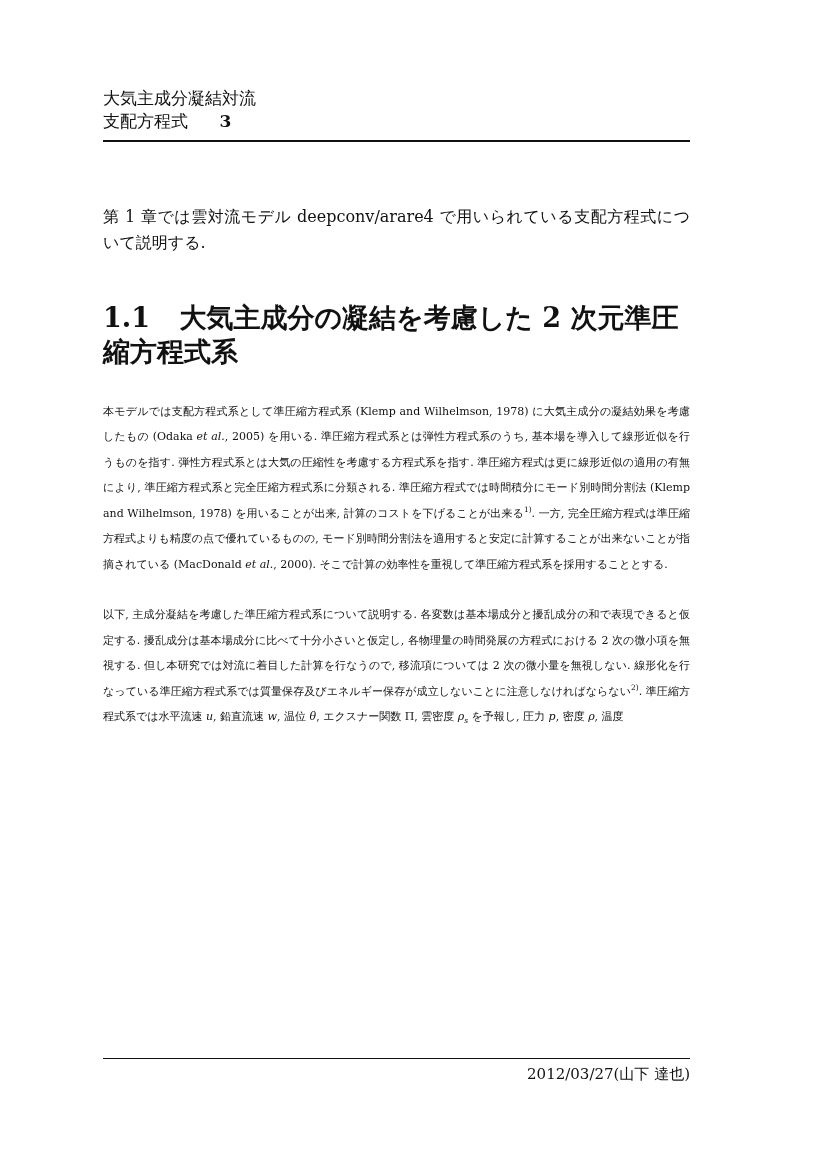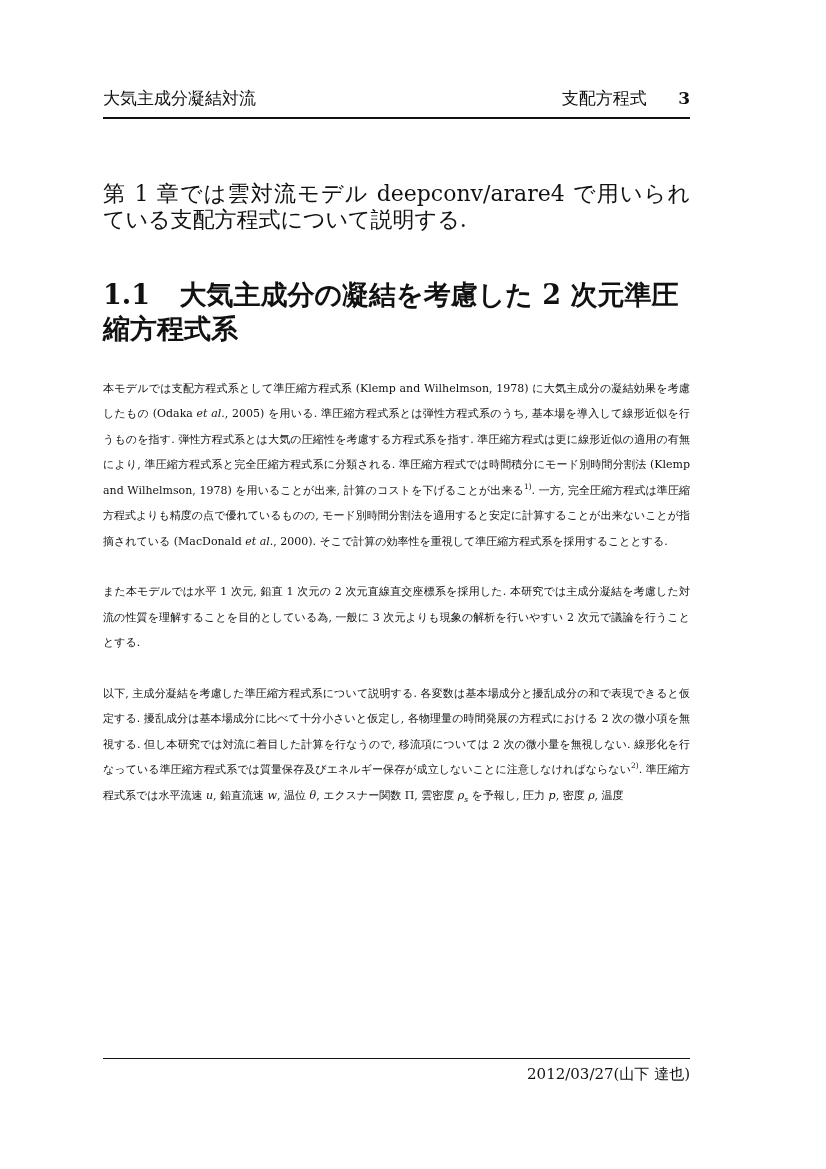--- a/index.html
+++ b/index.html
@@ -18,34 +18,35 @@
     top: 87px;
     width: 587px;
   }
   .running-header {
     display: flex;
     justify-content: space-between;
     align-items: baseline;
     font-size: 17px;
     padding-bottom: 7px;
     border-bottom: 2px solid #111111;
+    flex-direction: column;
   }
   .header-right { white-space: nowrap; }
   .header-right .pageno { font-weight: bold; margin-left: 26px; }
   .chapter-heading {
     margin: 94px 0 0 0;
     font-size: 38px;
     font-weight: bold;
     line-height: 1.2;
     letter-spacing: 0.5px;
   }
   .chapter-title-text { margin-left: 30px; }
   .intro {
     margin: 62px 0 14px 0;
-    font-size: 22px;
+    font-size: 16px;
     line-height: 25.5px;
     text-align: justify;
   }
   .section-heading {
     margin: 46px 0 0 0;
     font-size: 27px;
     font-weight: bold;
     line-height: 1.25;
   }
   .section-title-text { margin-left: 20px; }
@@ -86,21 +87,20 @@
 
 
     <p class="intro">第 1 章では雲対流モデル deepconv/arare4 で用いられている支配方程式について説明する.</p>
 
     <h2 class="section-heading">
       <span>1.1</span>
       <span class="section-title-text">大気主成分の凝結を考慮した 2 次元準圧縮方程式系</span>
     </h2>
 
     <p class="body-para">本モデルでは支配方程式系として準圧縮方程式系 (Klemp and Wilhelmson, 1978) に大気主成分の凝結効果を考慮したもの (Odaka <span class="run-italic">et al.</span>, 2005) を用いる. 準圧縮方程式系とは弾性方程式系のうち, 基本場を導入して線形近似を行うものを指す. 弾性方程式系とは大気の圧縮性を考慮する方程式系を指す. 準圧縮方程式は更に線形近似の適用の有無により, 準圧縮方程式系と完全圧縮方程式系に分類される. 準圧縮方程式では時間積分にモード別時間分割法 (Klemp and Wilhelmson, 1978) を用いることが出来, 計算のコストを下げることが出来る<sup>1)</sup>. 一方, 完全圧縮方程式は準圧縮方程式よりも精度の点で優れているものの, モード別時間分割法を適用すると安定に計算することが出来ないことが指摘されている (MacDonald <span class="run-italic">et al.</span>, 2000). そこで計算の効率性を重視して準圧縮方程式系を採用することとする.</p>
-    <p class="body-para">また本モデルでは水平 1 次元, 鉛直 1 次元の 2 次元直線直交座標系を採用した. 本研究では主成分凝結を考慮した対流の性質を理解することを目的としている為, 一般に 3 次元よりも現象の解析を行いやすい 2 次元で議論を行うこととする.</p>
     <p class="body-para">以下, 主成分凝結を考慮した準圧縮方程式系について説明する. 各変数は基本場成分と擾乱成分の和で表現できると仮定する. 擾乱成分は基本場成分に比べて十分小さいと仮定し, 各物理量の時間発展の方程式における 2 次の微小項を無視する. 但し本研究では対流に着目した計算を行なうので, 移流項については 2 次の微小量を無視しない. 線形化を行なっている準圧縮方程式系では質量保存及びエネルギー保存が成立しないことに注意しなければならない<sup>2)</sup>. 準圧縮方程式系では水平流速 <span class="run-italic">u</span>, 鉛直流速 <span class="run-italic">w</span>, 温位 <span class="run-italic">θ</span>, エクスナー関数 Π, 雲密度 <span class="run-italic">ρ</span><sub class="run-italic">s</sub> を予報し, 圧力 <span class="run-italic">p</span>, 密度 <span class="run-italic">ρ</span>, 温度</p>
 
   </div>
 
   <div class="page-footer">
     <span>2012/03/27(山下 達也)</span>
   </div>
 </div>
 
 </body></html>

